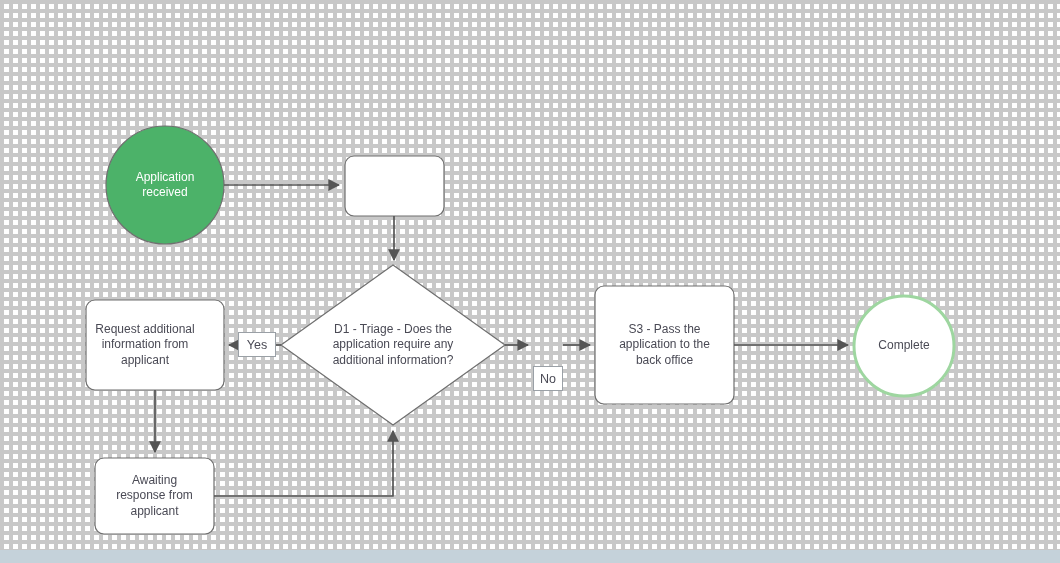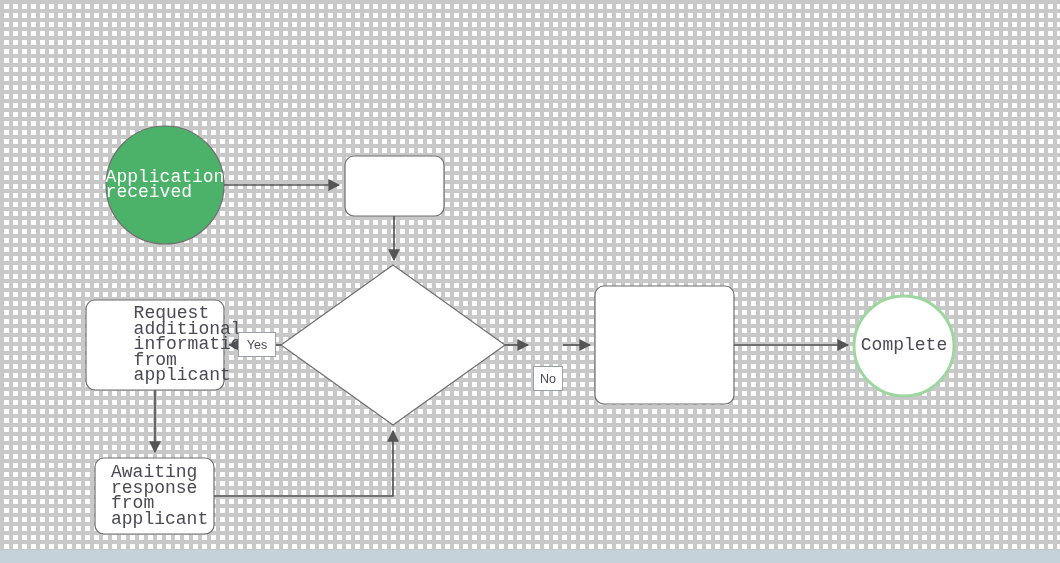--- a/index.html
+++ b/index.html
@@ -36,22 +36,23 @@
     left: 0; top: 0;
     width: 1060px;
     height: 550px;
   }
 
   .node-label {
     position: absolute;
     display: flex;
     align-items: center;
     justify-content: center;
-    font-family: Liberation Mono, monospace;
-    font-size: 18px;
+    text-align: center;
+    font-family: Liberation Sans, sans-serif;
+    font-size: 12px;
     line-height: 15.5px;
     color: #4a4a55;
     white-space: pre-line;
     pointer-events: none;
   }
 
   .node-label.white-text { color: #ffffff; }
 
   .edge-label {
     position: absolute;
@@ -115,29 +116,35 @@
 
     <path d="M 214 496 L 393 496 L 393 431" fill="none" stroke="#555555" stroke-width="1.7" stroke-linejoin="round" marker-end="url(#arrow)"></path>
 
     <path d="M 734 345 L 848 345" fill="none" stroke="#555555" stroke-width="1.7" marker-end="url(#arrow)"></path>
   </svg>
 
   <div class="node-label white-text" style="left:106px; top:155px; width:118px; height:60px;">Application
 received</div>
 
 
+  <div class="node-label" style="left:293px; top:320px; width:200px; height:50px;">D1 - Triage - Does the
+application require any
+additional information?</div>
 
-  <div class="node-label" style="left:86px; top:300px; width:118px; height:90px;margin-left:48px;">Request additional
+  <div class="node-label" style="left:86px; top:300px; width:118px; height:90px;">Request additional
 information from
 applicant</div>
 
-  <div class="node-label" style="left:95px; top:458px; width:119px; height:76px;margin-left:16px;">Awaiting
+  <div class="node-label" style="left:95px; top:458px; width:119px; height:76px;">Awaiting
 response from
 applicant</div>
 
+  <div class="node-label" style="left:595px; top:286px; width:139px; height:118px;">S3 - Pass the
+application to the
+back office</div>
 
   <div class="node-label" style="left:854px; top:316px; width:100px; height:60px;">Complete</div>
 
   <div class="edge-label" style="left:238px; top:332px; width:38px; height:25px;">Yes</div>
 
   <div class="edge-label" style="left:533px; top:332px; width:30px; height:25px;margin-top:34px;">No</div>
 
 </div>
 
 <div id="scrollbar-track"></div>

